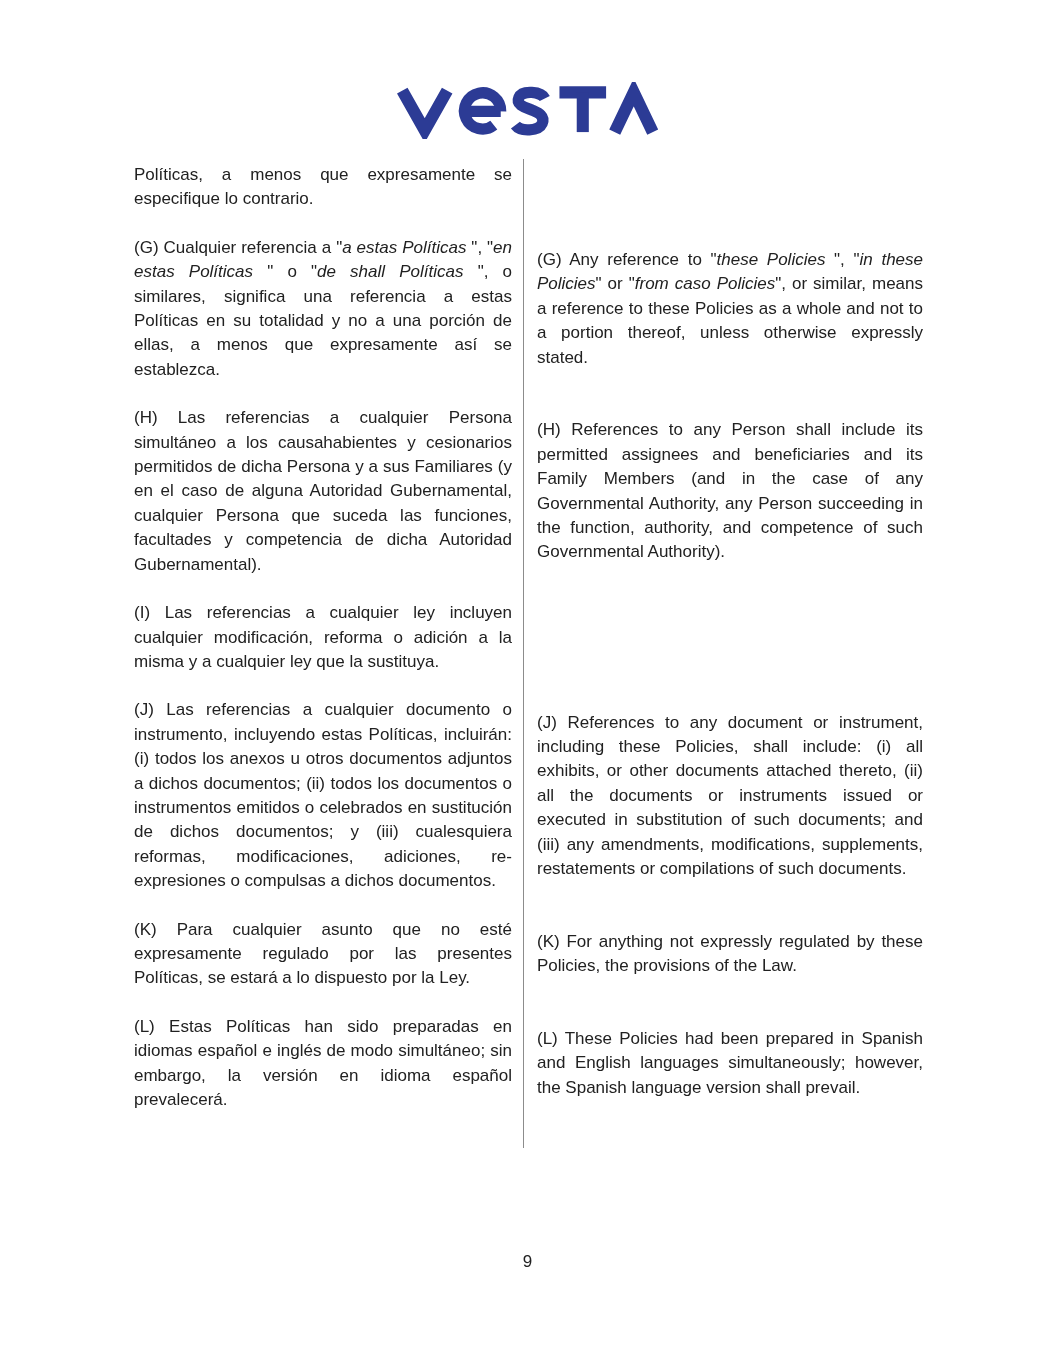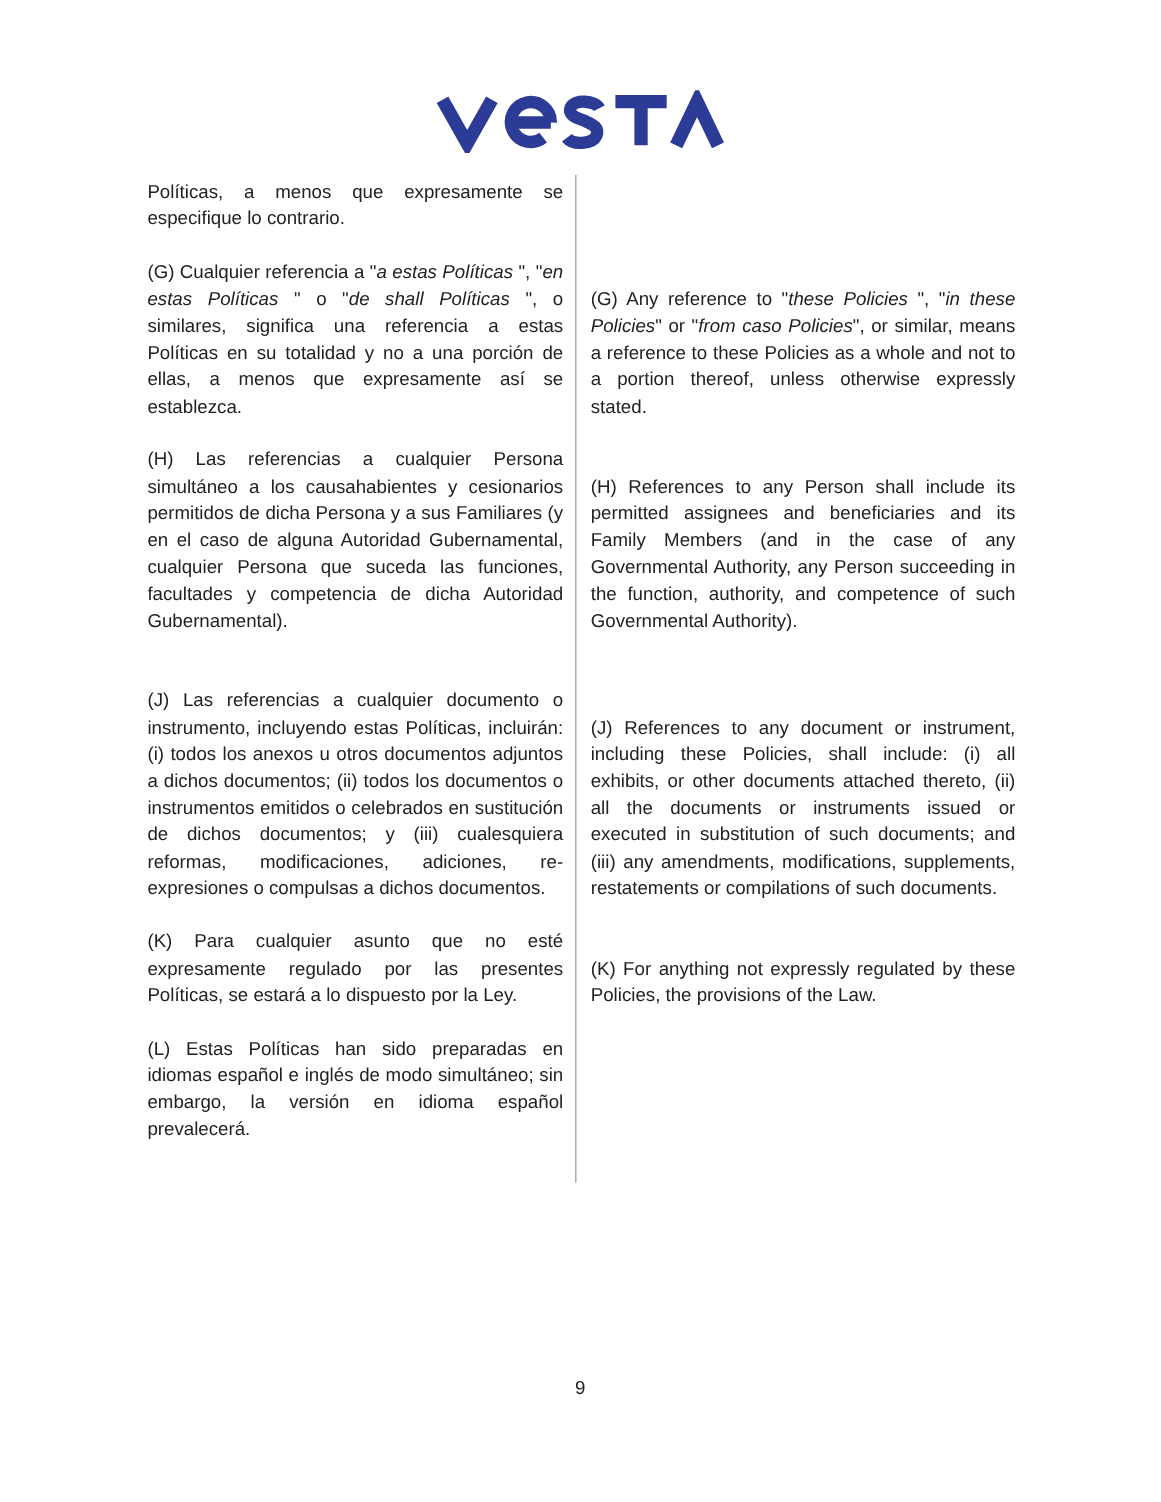--- a/index.html
+++ b/index.html
@@ -24,21 +24,21 @@
     width: 789px;
   }
   .divider {
     position: absolute;
     left: 389px; top: -4px; bottom: -12px;
     width: 1px;
     background: var(--divider-color, #8c8c8c);
   }
   .row {
     display: flex;
-    align-items: flex-end;
+    align-items: center;
     margin-bottom: 24px;
   }
   .cell {
     font-size: 17px;
     line-height: 24.4px;
     text-align: justify;
   }
   .cell-es { width: 378px; }
   .spacer  { width: 25px; flex: 0 0 25px; }
   .cell-en { width: 386px; }
@@ -82,32 +82,34 @@
         <div class="cell cell-es"><span>(G) Cualquier referencia a "</span><em>a estas Políticas </em><span>", "</span><em>en estas Políticas </em><span>" o "</span><em>de shall Políticas </em><span>", o similares, significa una referencia a estas Políticas en su totalidad y no a una porción de ellas, a menos que expresamente así se establezca.</span></div>
         <div class="spacer"></div>
         <div class="cell cell-en"><span>(G) Any reference to "</span><em>these Policies </em><span>", "</span><em>in these Policies</em><span>" or "</span><em>from caso Policies</em><span>", or similar, means a reference to these Policies as a whole and not to a portion thereof, unless otherwise expressly stated.</span></div>
       </div>
       <div class="row">
         <div class="cell cell-es"><span>(H) Las referencias a cualquier Persona simultáneo a los causahabientes y cesionarios permitidos de dicha Persona y a sus Familiares (y en el caso de alguna Autoridad Gubernamental, cualquier Persona que suceda las funciones, facultades y competencia de dicha Autoridad Gubernamental).</span></div>
         <div class="spacer"></div>
         <div class="cell cell-en"><span>(H) References to any Person shall include its permitted assignees and beneficiaries and its Family Members (and in the case of any Governmental Authority, any Person succeeding in the function, authority, and competence of such Governmental Authority).</span></div>
       </div>
       <div class="row">
+        <div class="cell cell-es"><span>(I) Las referencias a cualquier ley incluyen cualquier modificación, reforma o adición a la misma y a cualquier ley que la sustituya.</span></div>
         <div class="spacer"></div>
       </div>
       <div class="row">
         <div class="cell cell-es"><span>(J) Las referencias a cualquier documento o instrumento, incluyendo estas Políticas, incluirán: (i) todos los anexos u otros documentos adjuntos a dichos documentos; (ii) todos los documentos o instrumentos emitidos o celebrados en sustitución de dichos documentos; y (iii) cualesquiera reformas, modificaciones, adiciones, re-expresiones o compulsas a dichos documentos.</span></div>
         <div class="spacer"></div>
         <div class="cell cell-en"><span>(J) References to any document or instrument, including these Policies, shall include: (i) all exhibits, or other documents attached thereto, (ii) all the documents or instruments issued or executed in substitution of such documents; and (iii) any amendments, modifications, supplements, restatements or compilations of such documents.</span></div>
       </div>
       <div class="row">
         <div class="cell cell-es"><span>(K) Para cualquier asunto que no esté expresamente regulado por las presentes Políticas, se estará a lo dispuesto por la Ley.</span></div>
         <div class="spacer"></div>
         <div class="cell cell-en"><span>(K) For anything not expressly regulated by these Policies, the provisions of the Law.</span></div>
       </div>
       <div class="row">
         <div class="cell cell-es"><span>(L) Estas Políticas han sido preparadas en idiomas español e inglés de modo simultáneo; sin embargo, la versión en idioma español prevalecerá.</span></div>
         <div class="spacer"></div>
+        <div class="cell cell-en"><span>(L) These Policies had been prepared in Spanish and English languages simultaneously; however, the Spanish language version shall prevail.</span></div>
       </div>
     </div>
 </div>
 
 <div class="page-number">9</div>
 
 </body></html>

